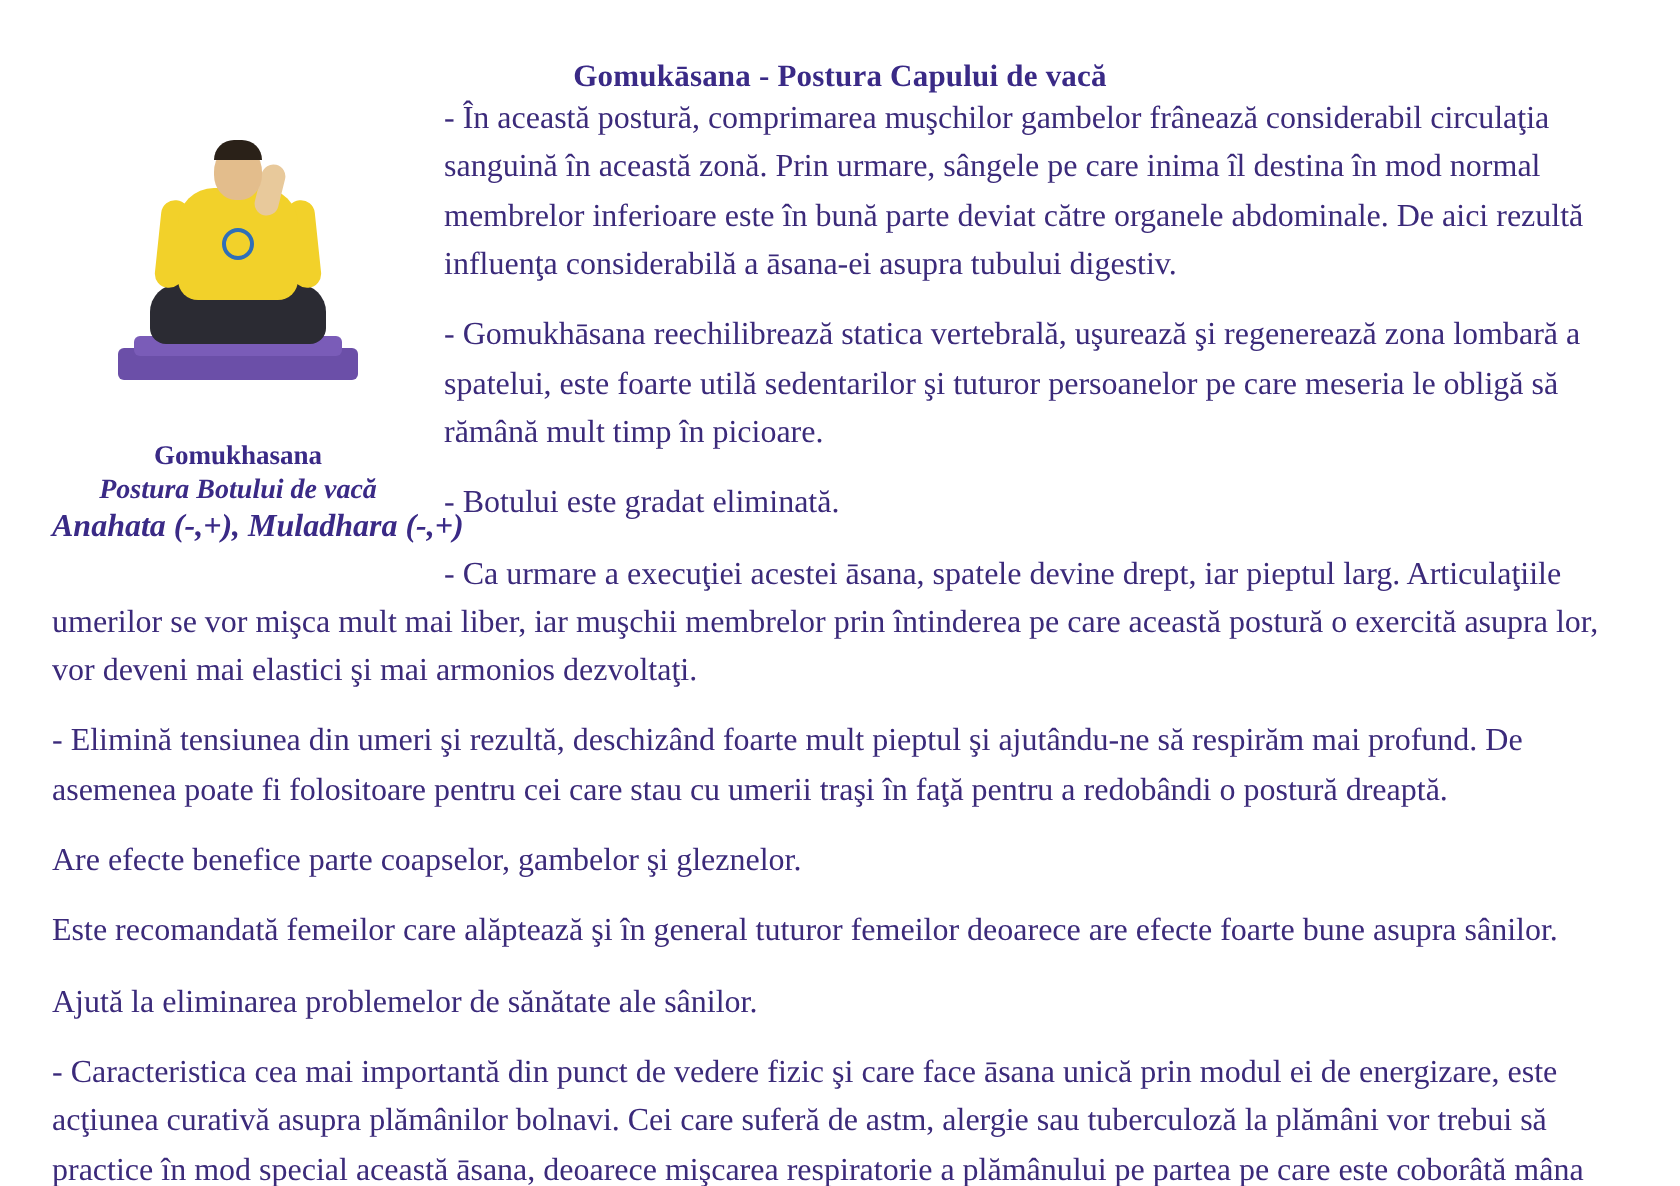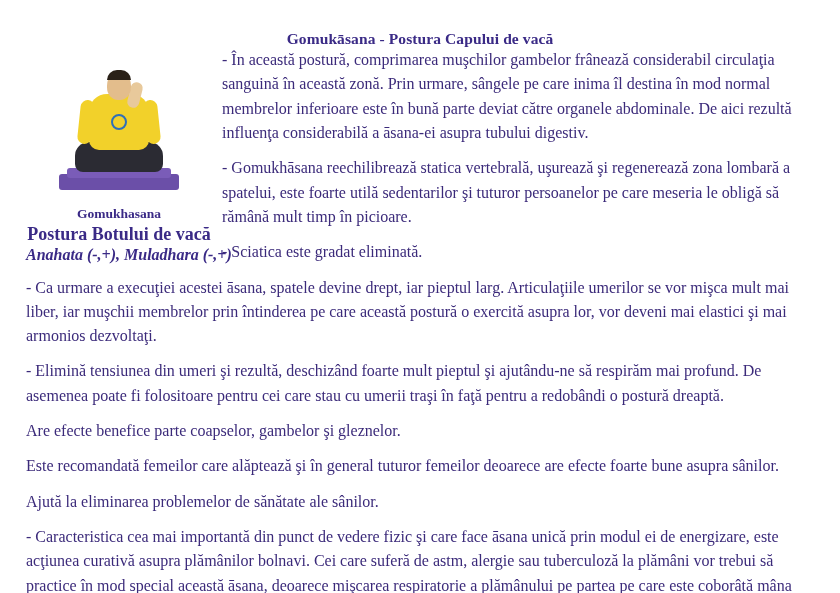--- a/index.html
+++ b/index.html
@@ -139,32 +139,33 @@
   .photo .hair {
     position: absolute;
     left: 62px;
     bottom: 120px;
     width: 24px;
     height: 10px;
     background: #2a2118;
     border-radius: 12px 12px 0 0;
   }
   .caption {
-    margin-top: 6px;
+    margin-top: 20px;
     line-height: 1.25;
   }
   .caption .c1 {
     font-weight: bold;
     font-size: 13.5px;
     font-style: normal;
     color: #3a2a86;
   }
   .caption .c2 {
     font-weight: bold;
-    font-size: 18px;
+    font-style: italic;
+    font-size: 14px;
     color: #3a2a86;
   }
   .caption .c3 {
     font-weight: bold;
     font-style: italic;
     font-size: 16px;
     color: #3a2a86;
     white-space: nowrap;
   }
   .section-head {
@@ -209,21 +210,21 @@
     <div class="caption">
       <div class="c1">Gomukhasana</div>
       <div class="c2">Postura Botului de vacă</div>
       <div class="c3">Anahata (-,+), Muladhara (-,+)</div>
     </div>
   </div>
 
 
   <p class="body">- În această postură, comprimarea muşchilor gambelor frânează considerabil circulaţia sanguină în această zonă. Prin urmare, sângele pe care inima îl destina în mod normal membrelor inferioare este în bună parte deviat către organele abdominale. De aici rezultă influenţa considerabilă a āsana-ei asupra tubului digestiv.</p>
   <p class="body">- Gomukhāsana reechilibrează statica vertebrală, uşurează şi regenerează zona lombară a spatelui, este foarte utilă sedentarilor şi tuturor persoanelor pe care meseria le obligă să rămână mult timp în picioare.</p>
-  <p class="body">- Sciatica este gradat eliminată.</p>
+  <p class="body">- Botului este gradat eliminată.</p>
   <p class="body">- Ca urmare a execuţiei acestei āsana, spatele devine drept, iar pieptul larg. Articulaţiile umerilor se vor mişca mult mai liber, iar muşchii membrelor prin întinderea pe care această postură o exercită asupra lor, vor deveni mai elastici şi mai armonios dezvoltaţi.</p>
   <div class="clearfix"></div>
   <p class="body">- Elimină tensiunea din umeri şi rezultă, deschizând foarte mult pieptul şi ajutându-ne să respirăm mai profund. De asemenea poate fi folositoare pentru cei care stau cu umerii traşi în faţă pentru a redobândi o postură dreaptă.</p>
   <p class="body">Are efecte benefice parte coapselor, gambelor şi gleznelor.</p>
   <p class="body">Este recomandată femeilor care alăptează şi în general tuturor femeilor deoarece are efecte foarte bune asupra sânilor.</p>
   <p class="body">Ajută la eliminarea problemelor de sănătate ale sânilor.</p>
   <p class="body">- Caracteristica cea mai importantă din punct de vedere fizic şi care face āsana unică prin modul ei de energizare, este acţiunea curativă asupra plămânilor bolnavi. Cei care suferă de astm, alergie sau tuberculoză la plămâni vor trebui să practice în mod special această āsana, deoarece mişcarea respiratorie a plămânului pe partea pe care este coborâtă mâna este aproape stopată, iar celălalt plămân lucrează mai rapid şi mai viguros. Prin execuţie polară, ambii plămâni vor fi în mod egal stimulaţi. În acest fel se</p>
 
 </div>
 

